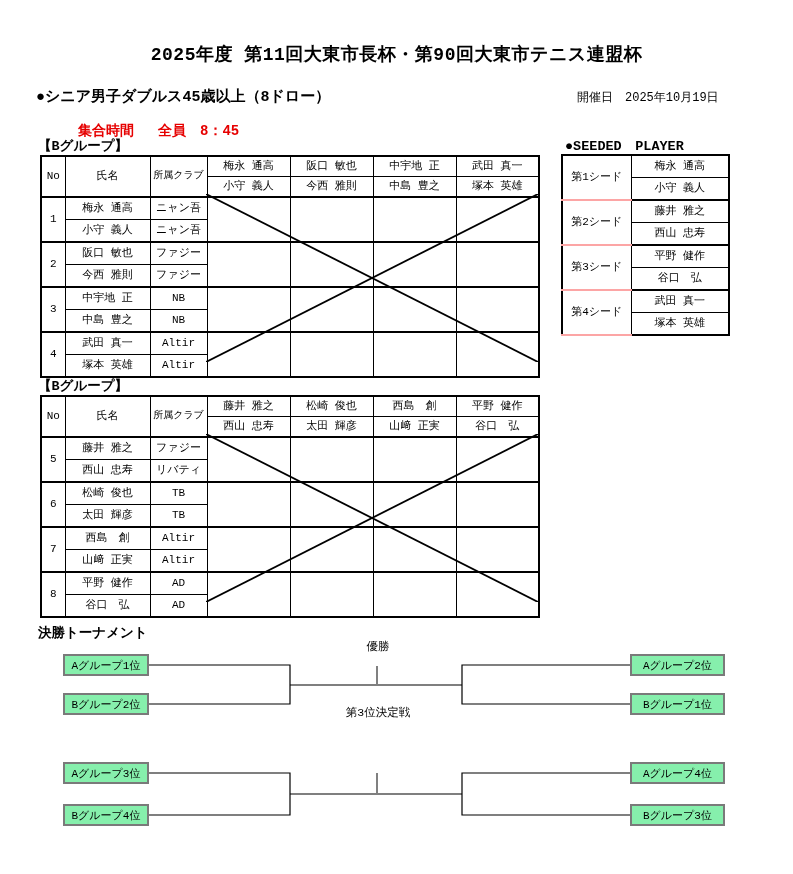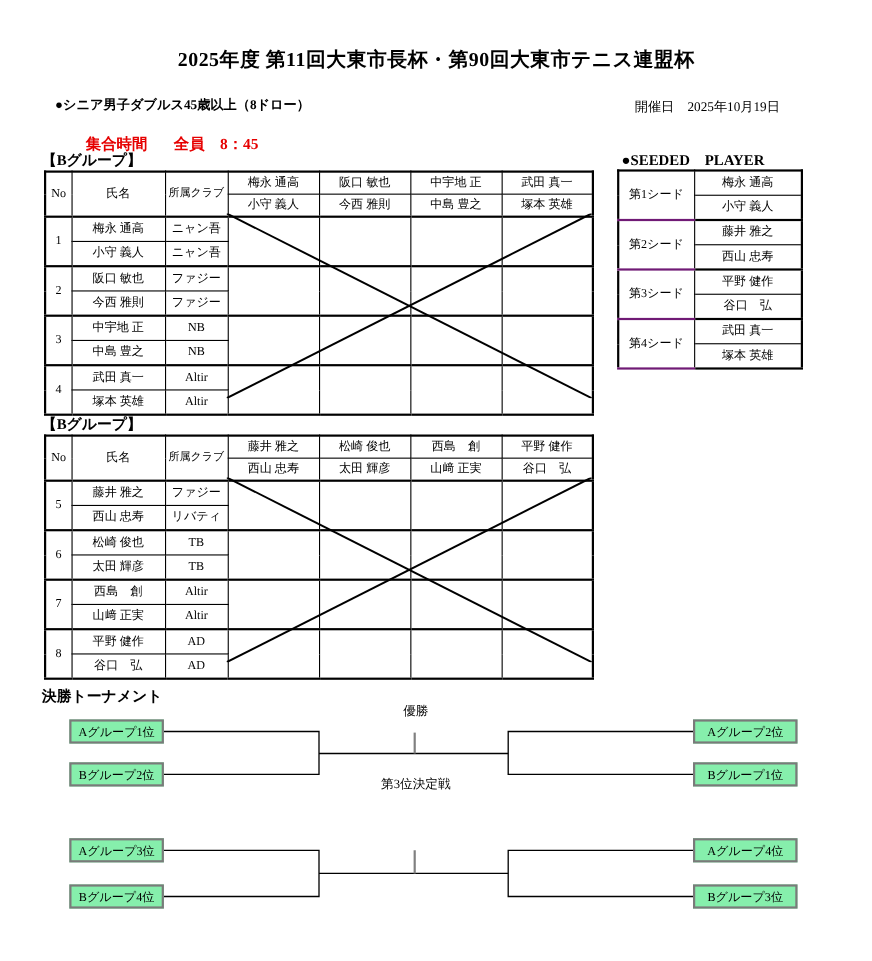--- a/index.html
+++ b/index.html
@@ -1,26 +1,26 @@
 <!DOCTYPE html>
 <html style="--accent-red: #e60000; --bracket-box-border: #7a7a7a;"><head>
 <meta charset="utf-8">
 <style>
   html,body { margin:0; padding:0; background:#fff; }
   .page {
     position:relative; width:793px; height:845px; background:#ffffff;
-    font-family:Liberation Serif, serif; color:#000;
+    font-family:Liberation Mono, monospace; color:#000;
     overflow:hidden;
   }
   .abs { position:absolute; }
   .title {
     left:0; top:42px; width:793px; text-align:center;
     font-size:18px; font-weight:bold; letter-spacing:0.5px;
   }
-  .category { left:50px; top:87px; font-size:12px; font-weight:bold; }
+  .category { left:36px; top:87px; font-size:15px; font-weight:bold; }
   .date { left:577px; top:89px; font-size:12px; }
   .meeting { left:78px; top:122px; font-size:14px; font-weight:bold; color:var(--accent-red,#e60000); }
   .meeting .gap { display:inline-block; width:24px; }
   .group-label { font-size:13.5px; font-weight:bold; }
   .section-label { font-size:13.5px; font-weight:bold; }
 
   table.rr, table.seed {
     position:absolute; border-collapse:collapse; table-layout:fixed;
     border:2px solid #000; background:#fff;
   }
@@ -29,21 +29,21 @@
     font-size:11px; padding:0; line-height:1.05; overflow:hidden; white-space:pre;
   }
   .rr tr.hdr td { height:19px; }
   .rr tr.body td { height:21px; }
   .rr td.merge { border-bottom:2px solid #000;margin-top:36px; }
   .rr tr.hdr2 td { border-bottom:2px solid #000; }
   .rr td.no-cell, .rr td.match { border-bottom:2px solid #000; }
   .rr tr.sub2 td { border-bottom:2px solid #000; }
   .rr td.club-h { font-size:10px; }
   .seed td { height:21px; }
-  .seed td.seed-cell { border-bottom:2px solid #701a75; }
+  .seed td.seed-cell { border-bottom:2px solid #fca5a5; }
   .seed tr.sb td { border-bottom:2px solid #000; }
 
   .xsvg, .lines { position:absolute; pointer-events:none; z-index:5; }
   .bbox {
     position:absolute; height:22px; border:2px solid var(--bracket-box-border,#7a7a7a);
     background:#86efac; display:flex; align-items:center; justify-content:center;
     font-size:11px; box-sizing:border-box; z-index:6;
   }
   .center-label { position:absolute; text-align:center; font-size:11.5px; }
 </style>

